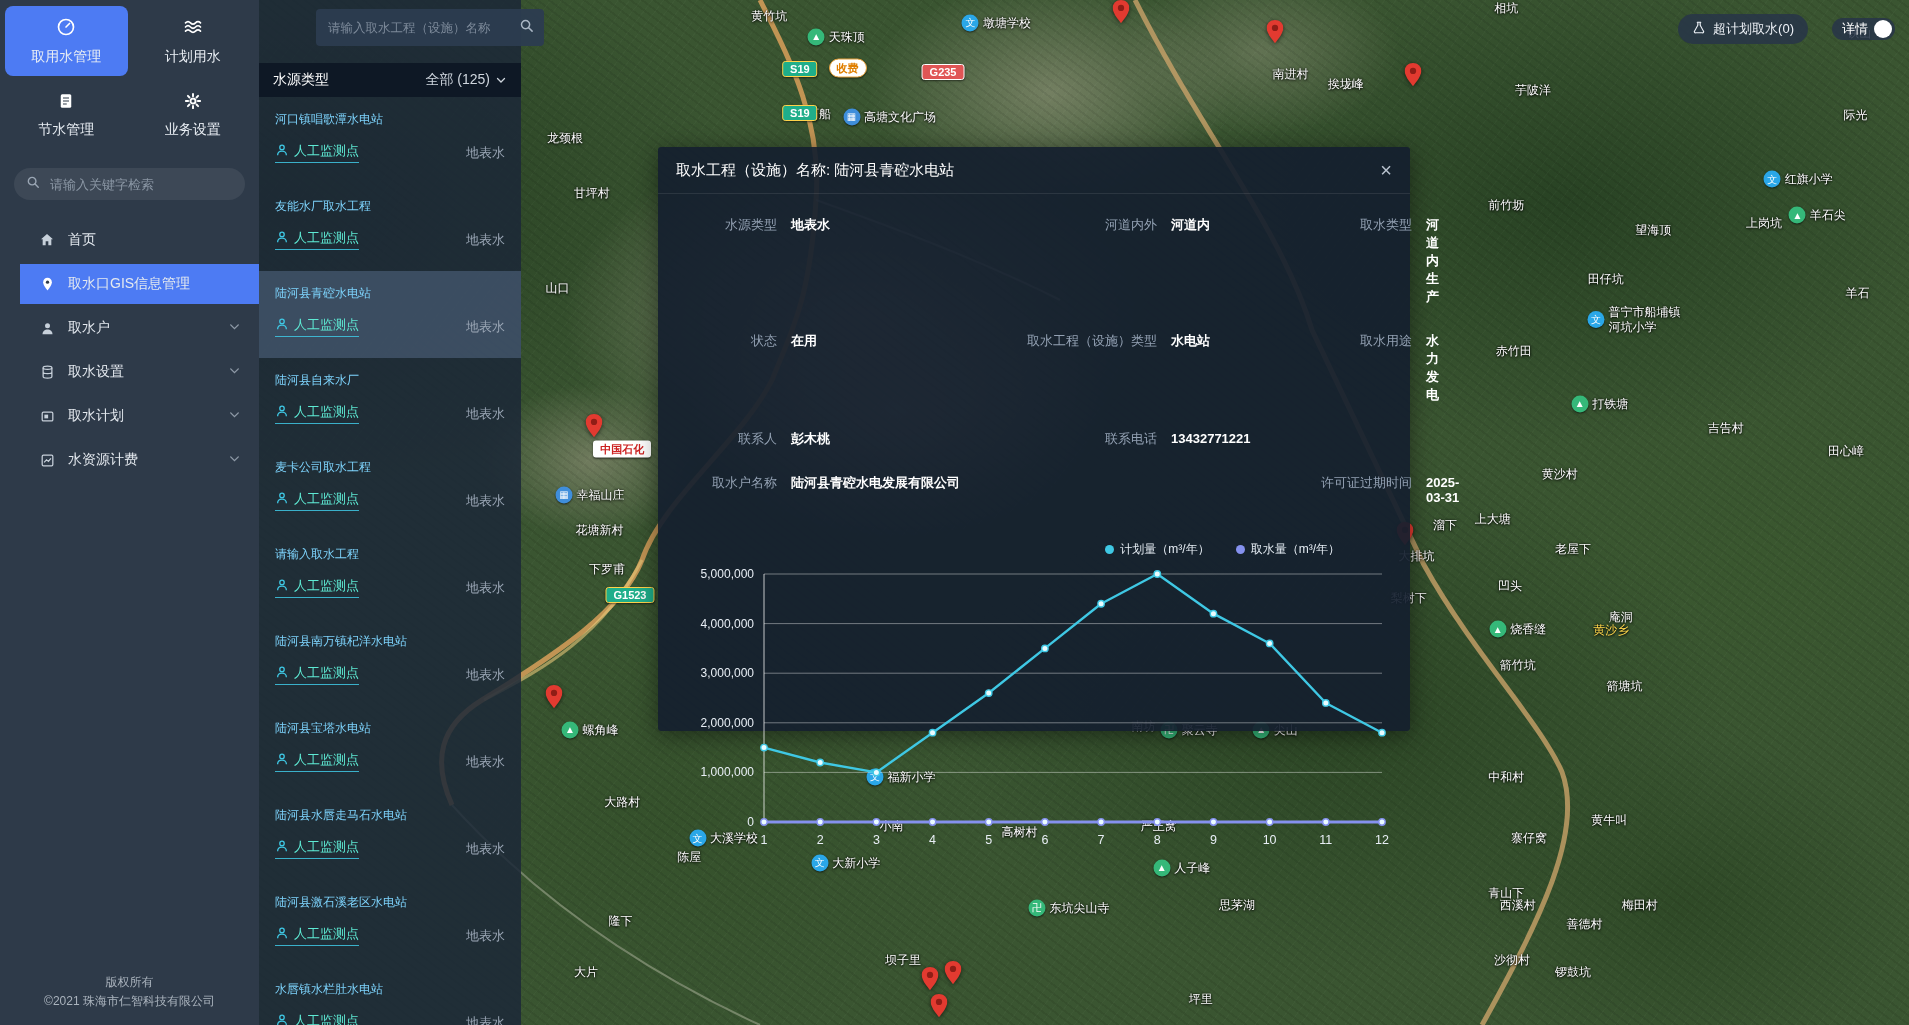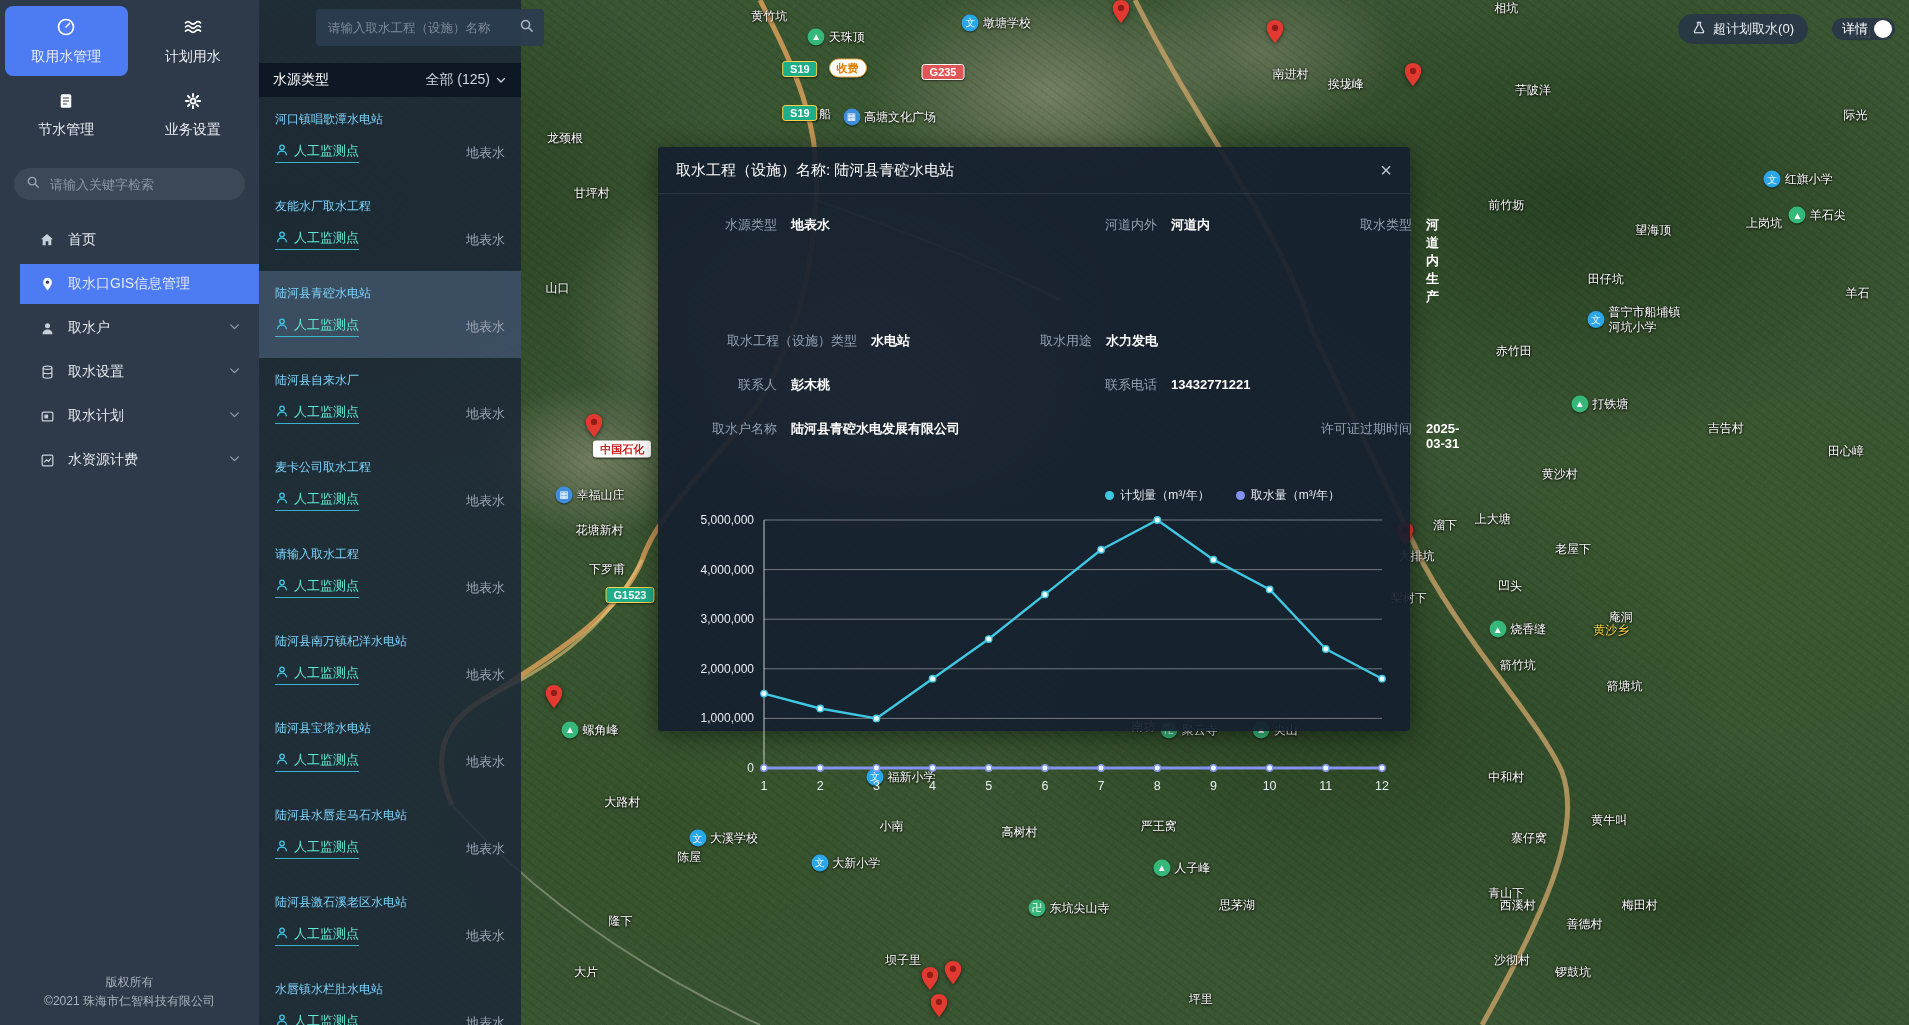--- a/index.html
+++ b/index.html
@@ -512,20 +512,24 @@
             <span class="fl w185">河道内外</span>
             <span class="fv">河道内</span>
           </div>
           <div class="pair">
             <span class="fl w120">取水类型</span>
             <span class="fv">河道内生产</span>
           </div>
         </div>
         <div class="frow">
           <div class="pair">
+            <span class="fl w105">状态</span>
+            <span class="fv">在用</span>
+          </div>
+          <div class="pair">
             <span class="fl w185">取水工程（设施）类型</span>
             <span class="fv">水电站</span>
           </div>
           <div class="pair">
             <span class="fl w120">取水用途</span>
             <span class="fv">水力发电</span>
           </div>
         </div>
         <div class="frow">
           <div class="pair">

